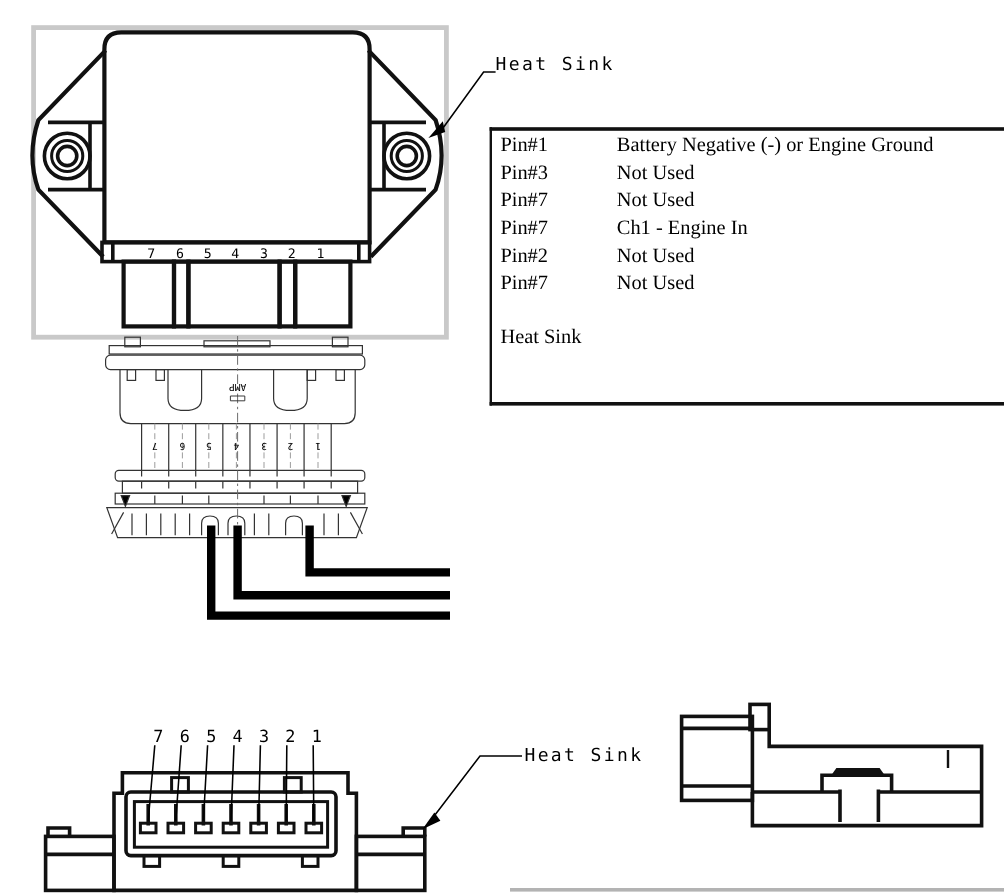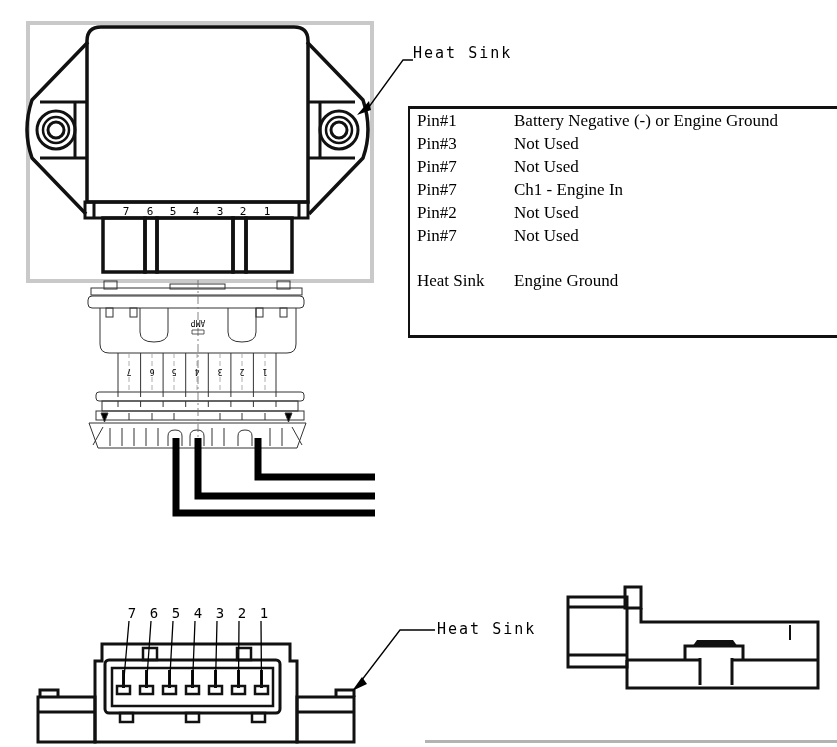--- a/index.html
+++ b/index.html
@@ -209,17 +209,16 @@
       <span class="col-pin">Pin#2</span>
       <span class="col-desc">Not Used</span>
     </div>
     <div class="tbl-row">
       <span class="col-pin">Pin#7</span>
       <span class="col-desc">Not Used</span>
     </div>
     <div class="tbl-spacer"></div>
     <div class="tbl-row">
       <span class="col-pin">Heat Sink</span>
-      <span class="col-desc">Engine Ground</span>
     </div>
   </div>
 
 </div>
 
 </body></html>

